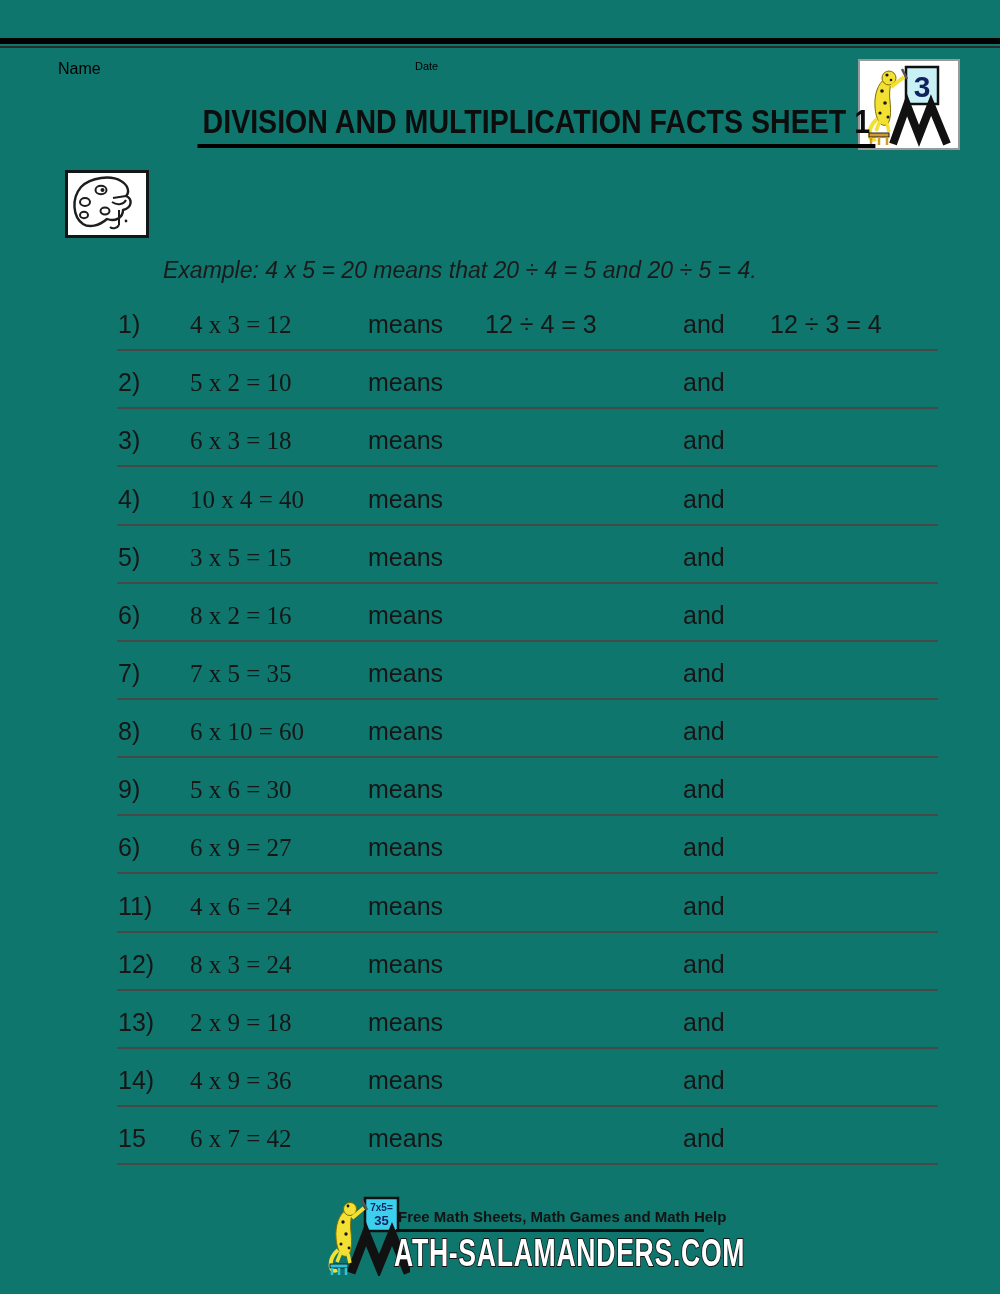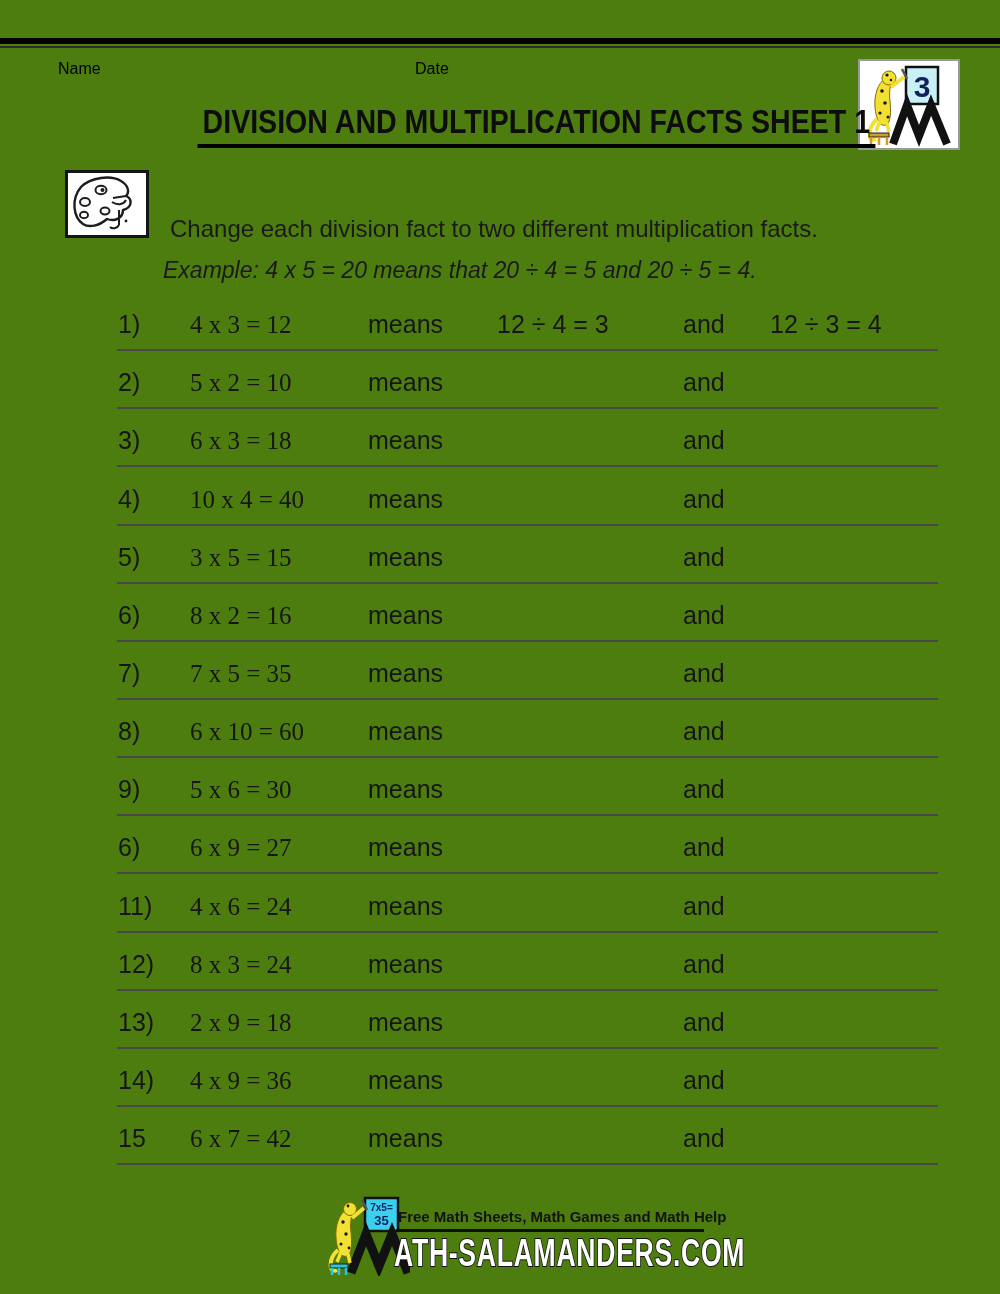--- a/index.html
+++ b/index.html
@@ -1,25 +1,25 @@
 <!DOCTYPE html>
 <html><head>
 <meta charset="utf-8">
 <style>
   html,body{margin:0;padding:0;background:#fff;}
-  .page{position:relative;width:1000px;height:1294px;background:#4d7c0f;
+  .page{position:relative;width:1000px;height:1294px;background:#0f766e;
         font-family:"Liberation Sans",sans-serif;color:#111;overflow:hidden;}
 
   
   .bar-thick{position:absolute;left:0;top:38px;width:1000px;height:6px;background:#000;}
   .bar-thin{position:absolute;left:0;top:46px;width:1000px;height:2px;background:#2b2b2b;}
 
   
   .name-label{position:absolute;left:58px;top:60px;font-size:16px;color:#000;}
-  .date-label{position:absolute;left:415px;top:60px;font-size:16px;color:#000;}
+  .date-label{position:absolute;left:415px;top:60px;font-size:11px;color:#000;}
 
   
   .logo-box{position:absolute;left:858px;top:59px;width:98px;height:87px;
             border:2px solid #999;background:#fff;}
 
   
   .title-wrap{position:absolute;left:0;top:102px;width:1000px;text-align:center;padding-left:36px;}
   .title{display:inline-block;font-size:34px;font-weight:700;color:#0d0d0d;
          white-space:nowrap;border-bottom:4px solid #000;padding:0 6px 3px 6px;
          transform:scaleX(.84);transform-origin:center top;letter-spacing:0;}
@@ -34,21 +34,21 @@
   .example{position:absolute;left:163px;top:257px;font-size:23px;font-style:italic;
            color:#1a1a1a;white-space:nowrap;}
 
   
   .rows{position:absolute;left:117px;top:293px;width:821px;}
   .row{position:relative;height:56.15px;border-bottom:2px solid #484848;}
   .c{position:absolute;bottom:10px;font-size:25px;color:#161616;white-space:nowrap;}
   .c.num{left:1px;}
   .c.fact{left:73px;font-family:Liberation Serif, serif;}
   .c.means{left:251px;}
-  .c.ans1{left:380px;}
+  .c.ans1{left:368px;}
   .c.and{left:566px;}
   .c.ans2{left:653px;}
 
   
   .footer-logo{position:absolute;left:326px;top:1196px;}
   .tagline{position:absolute;left:398px;top:1208px;width:306px;text-align:center;
            font-size:15px;font-weight:700;color:#131313;white-space:nowrap;}
   .footer-rule{position:absolute;left:396px;top:1229px;width:308px;height:3px;background:#101010;}
   .wordmark{position:absolute;left:394px;top:1232px;font-size:38px;font-weight:700;
             color:#fff;-webkit-text-stroke:2px #131313;paint-order:stroke fill;
@@ -102,21 +102,20 @@
       <g fill="none" stroke="#1d1d1d" stroke-width="2">
         <ellipse cx="17" cy="29" rx="5" ry="4"></ellipse>
           <ellipse cx="16" cy="42" rx="4" ry="3.2"></ellipse>
         <ellipse cx="37" cy="38" rx="4.5" ry="3.4"></ellipse>
       </g>
       <path d="M 51,37 L 51,52 M 51,52 C 49,56 44,56 42,54" fill="none" stroke="#1d1d1d" stroke-width="2"></path>
       <circle cx="58" cy="48" r="1.4" fill="#1d1d1d"></circle>
     </svg>
   </div>
 
-  <div class="instr2">Change each division fact to two different multiplication facts.</div>
   <div class="example">Example: 4 x 5 = 20 means that 20 ÷ 4 = 5 and 20 ÷ 5 = 4.</div>
 
   <div id="rows" class="rows">
       <div class="row">
     <span class="c num">1)</span>
     <span class="c fact">4 x 3 = 12</span>
     <span class="c means">means</span>
     <span class="c ans1">12 ÷ 4 = 3</span>
     <span class="c and">and</span>
     <span class="c ans2">12 ÷ 3 = 4</span>

